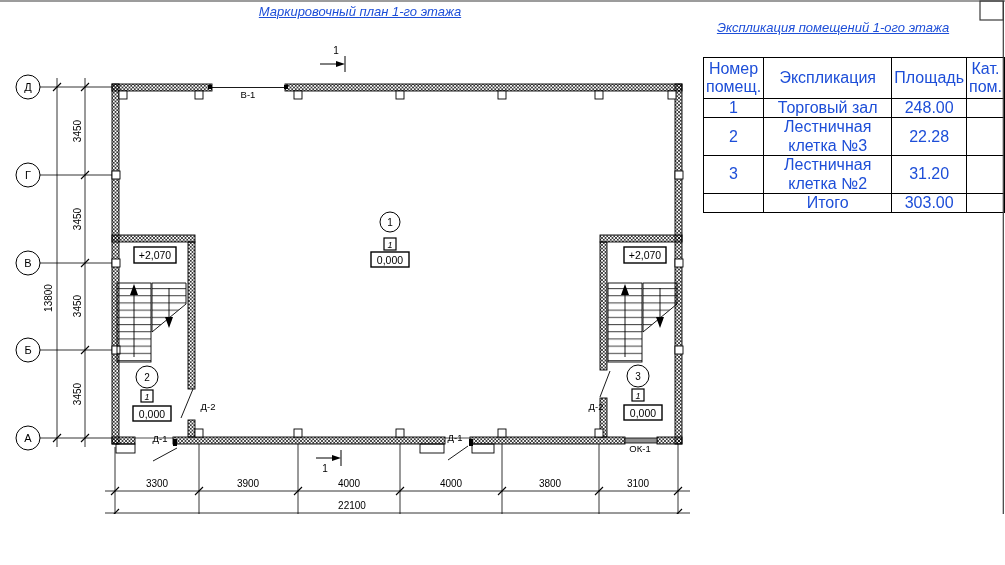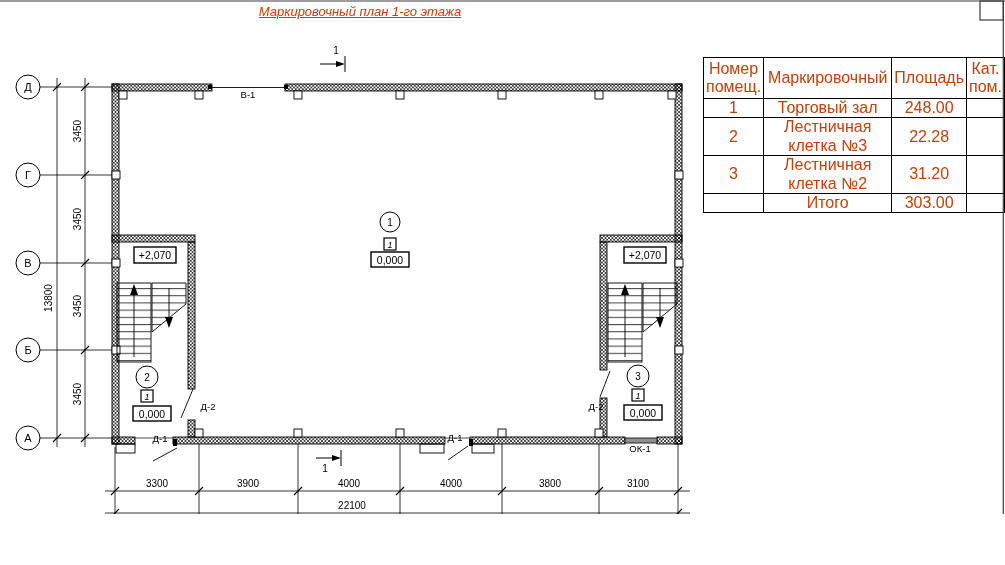--- a/index.html
+++ b/index.html
@@ -1,17 +1,17 @@
 <!DOCTYPE html>
 <html><head>
 <meta charset="utf-8">
 <style>
   html,body{margin:0;padding:0;background:#fff;}
   #sheet{position:relative;width:1005px;height:514px;background:#fff;overflow:hidden;
-         font-family:"Liberation Sans",sans-serif;color:#c2410c;}
+         font-family:"Liberation Sans",sans-serif;color:#1d4ed8;}
   #plan-svg{position:absolute;left:0;top:0;}
   #plan-svg text{fill:#000;stroke:none;font-family:"Liberation Sans",sans-serif;}
   .title{position:absolute;font-style:italic;font-size:13px;text-align:center;
          text-decoration:underline;white-space:nowrap;}
   #main-title{left:160px;top:4px;width:400px;}
   #expl-title{left:700px;top:20px;width:266px;}
   table.expl{position:absolute;left:703px;top:57px;border-collapse:collapse;
              table-layout:fixed;font-size:16px;}
   table.expl td,table.expl th{border:1px solid #000;padding:0 2px;overflow:hidden;
              font-weight:normal;line-height:1.15;}
@@ -20,32 +20,33 @@
   td.name-cell{text-align:left;padding-left:4px;margin-top:35px;}
   td.total-label{text-align:right;padding-right:3px;margin-top:9px;}
   .c-num{width:38px;} .c-name{width:140px;} .c-area{width:47px;} .c-cat{width:25px;}
 </style>
 </head>
 <body>
 
 <div id="sheet">
 
   <div id="main-title" class="title">Маркировочный план 1-го этажа</div>
+  <div id="expl-title" class="title">Экспликация помещений 1-ого этажа</div>
 
   <table class="expl">
     <colgroup>
         <col class="c-num">
         <col class="c-name">
         <col class="c-area">
         <col class="c-cat">
       </colgroup>
     <tbody>
         <tr>
       <th>Номер помещ.</th>
-      <th>Маркировочный</th>
+      <th>Экспликация</th>
       <th>Площадь</th>
       <th>Кат. пом.</th>
     </tr>
     <tr>
       <td>1</td>
       <td class="name-cell">Торговый зал</td>
       <td>248.00</td>
       <td></td>
     </tr>
     <tr>

